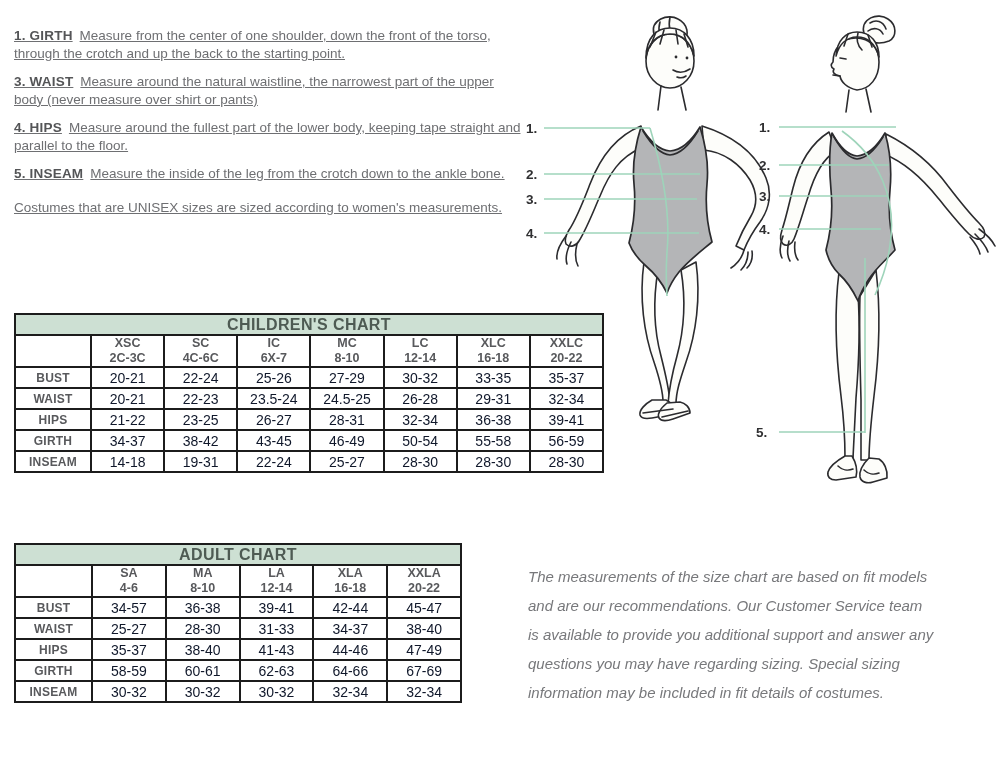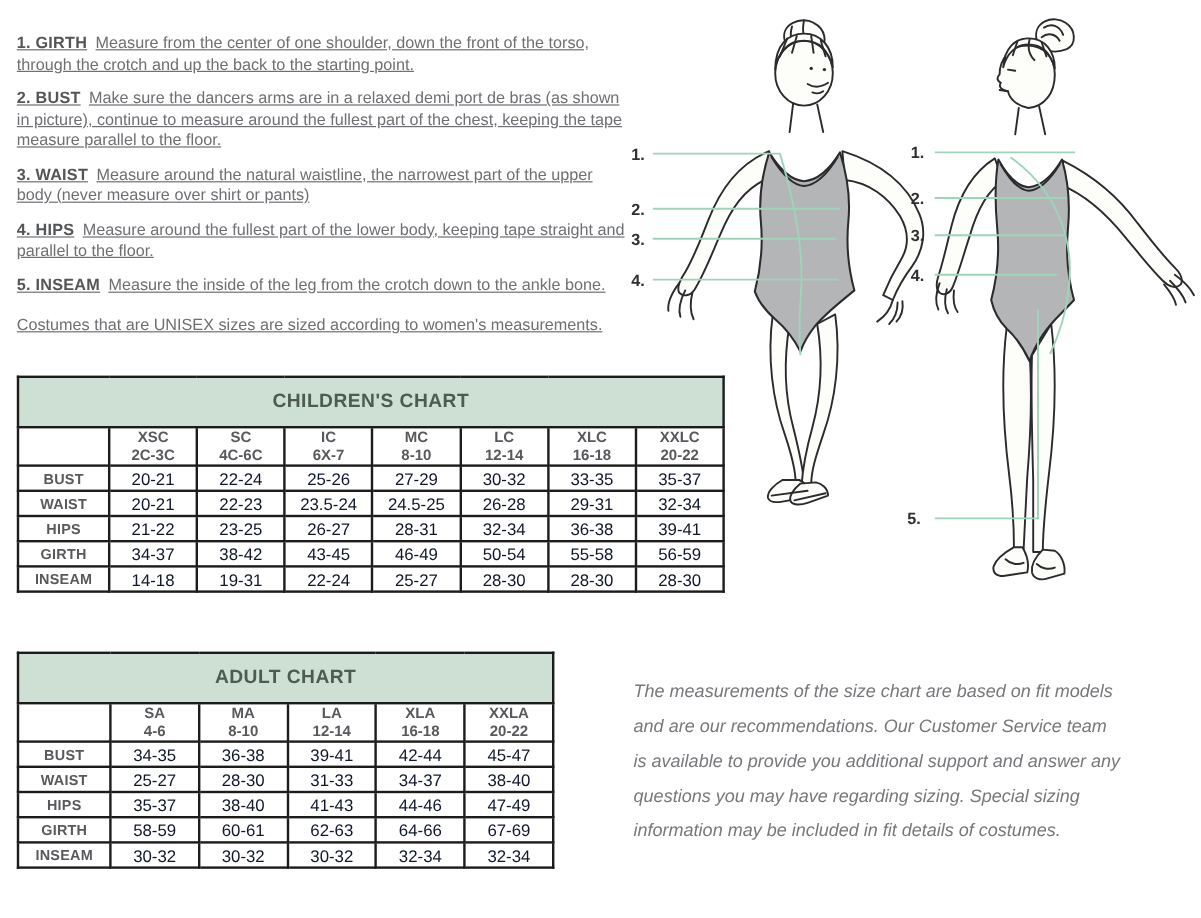--- a/index.html
+++ b/index.html
@@ -22,39 +22,38 @@
   svg.figures .leo  { fill:#b4b5b7; stroke:#2b2b2e; stroke-width:1.7; stroke-linejoin:round; }
   svg.figures .mline{ fill:none; stroke:#9ed4ba; stroke-width:1.6; }
   svg.figures .mlabel { font-family:"Liberation Sans",sans-serif; font-size:13.5px; font-weight:bold; fill:#2f2f31; }
 
   
   table.chart { position:absolute; border-collapse:collapse; table-layout:fixed; background:#fff; }
   #children { left:14px; top:313px; width:590px; }
   #adult    { left:14px; top:543px; width:448px; }
   .chart th, .chart td { border:2px solid #1c1c1c; text-align:center; vertical-align:middle; padding:0; }
   .chart th.title   { background:#cde0d3; color:#4e5b53; font-size:16px; font-weight:bold;
-                      height:42px; letter-spacing:.4px; }
+                      height:21px; letter-spacing:.4px; }
   .chart th.colhead { color:#58595c; font-size:12.5px; line-height:15px; font-weight:bold; height:28px; }
   .chart th.rowlabel{ color:#58595c; font-size:12px; font-weight:bold; letter-spacing:.2px; }
   .chart td.val     { color:#0f172a; font-size:14px; height:21px; }
   .chart col.label  { width:76px; }
   #adult col.label  { width:77px; }
 
   
   .sizing-note { position:absolute; left:528px; top:562px; width:406px;
     font-style:italic; color:#77787b; font-size:15px; line-height:29px; }
 </style>
 </head>
 <body>
 
 <div class="page">
 
   <section class="instructions">
     <p><b>1. GIRTH</b><span>Measure from the center of one shoulder, down the front of the torso, through the crotch and up the back to the starting point.</span></p>
-    <p><b>2. BUST</b><span>Make sure the dancers arms are in a relaxed demi port de bras (as shown in picture), continue to measure around the fullest part of the chest, keeping the tape measure parallel to the floor.</span></p>
     <p><b>3. WAIST</b><span>Measure around the natural waistline, the narrowest part of the upper body (never measure over shirt or pants)</span></p>
     <p><b>4. HIPS</b><span>Measure around the fullest part of the lower body, keeping tape straight and parallel to the floor.</span></p>
     <p><b>5. INSEAM</b><span>Measure the inside of the leg from the crotch down to the ankle bone.</span></p>
     <p class="unisex">Costumes that are UNISEX sizes are sized according to women's measurements.</p>
   </section>
 
   <svg class="figures" viewBox="518 8 483 512" aria-hidden="true">
 
     <g>
 
@@ -235,21 +234,21 @@
         <tr>
           <th class="colhead"></th>
           <th class="colhead">SA<br>4-6</th>
           <th class="colhead">MA<br>8-10</th>
           <th class="colhead">LA<br>12-14</th>
           <th class="colhead">XLA<br>16-18</th>
           <th class="colhead">XXLA<br>20-22</th>
         </tr>
         <tr>
           <th class="rowlabel">BUST</th>
-          <td class="val">34-35</td>
+          <td class="val">34-57</td>
           <td class="val">36-38</td>
           <td class="val">39-41</td>
           <td class="val">42-44</td>
           <td class="val">45-47</td>
         </tr>
         <tr>
           <th class="rowlabel">WAIST</th>
           <td class="val">25-27</td>
           <td class="val">28-30</td>
           <td class="val">31-33</td>

